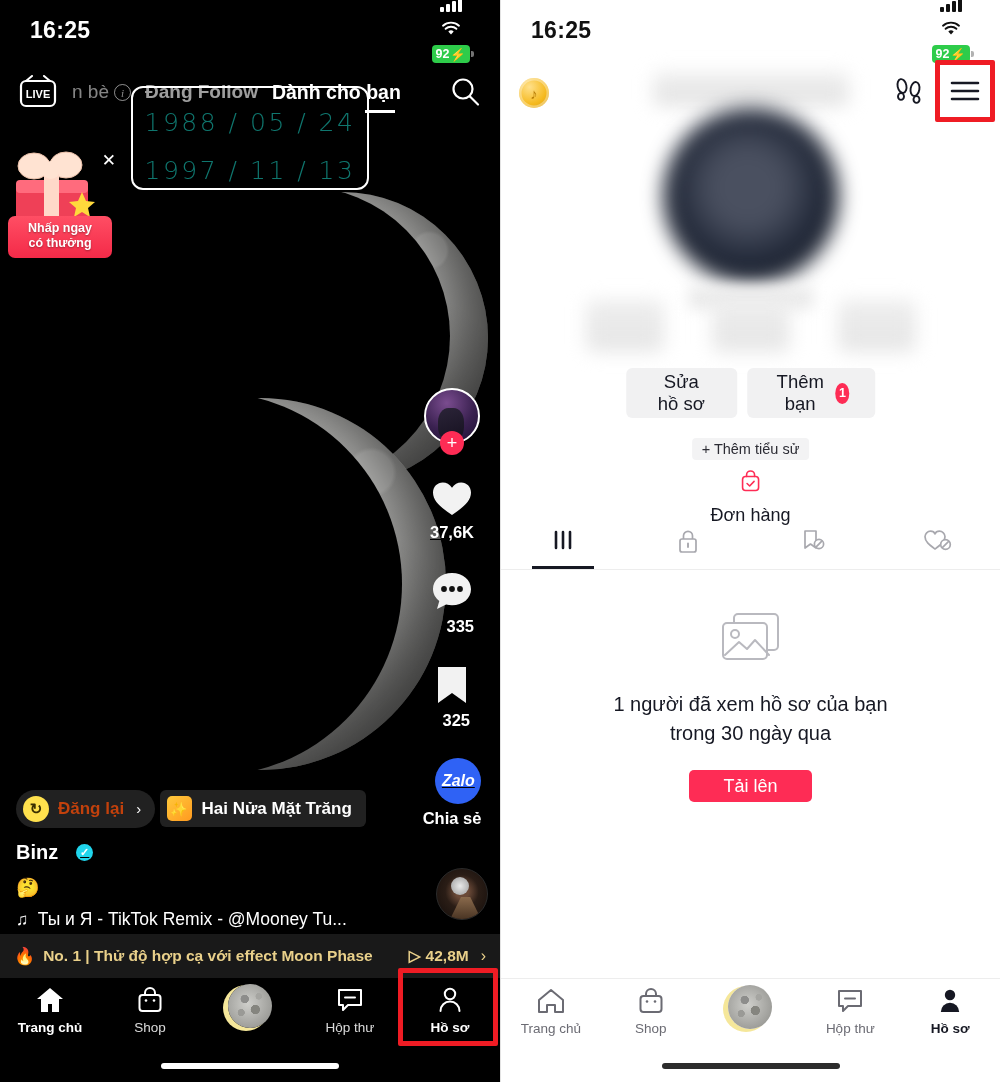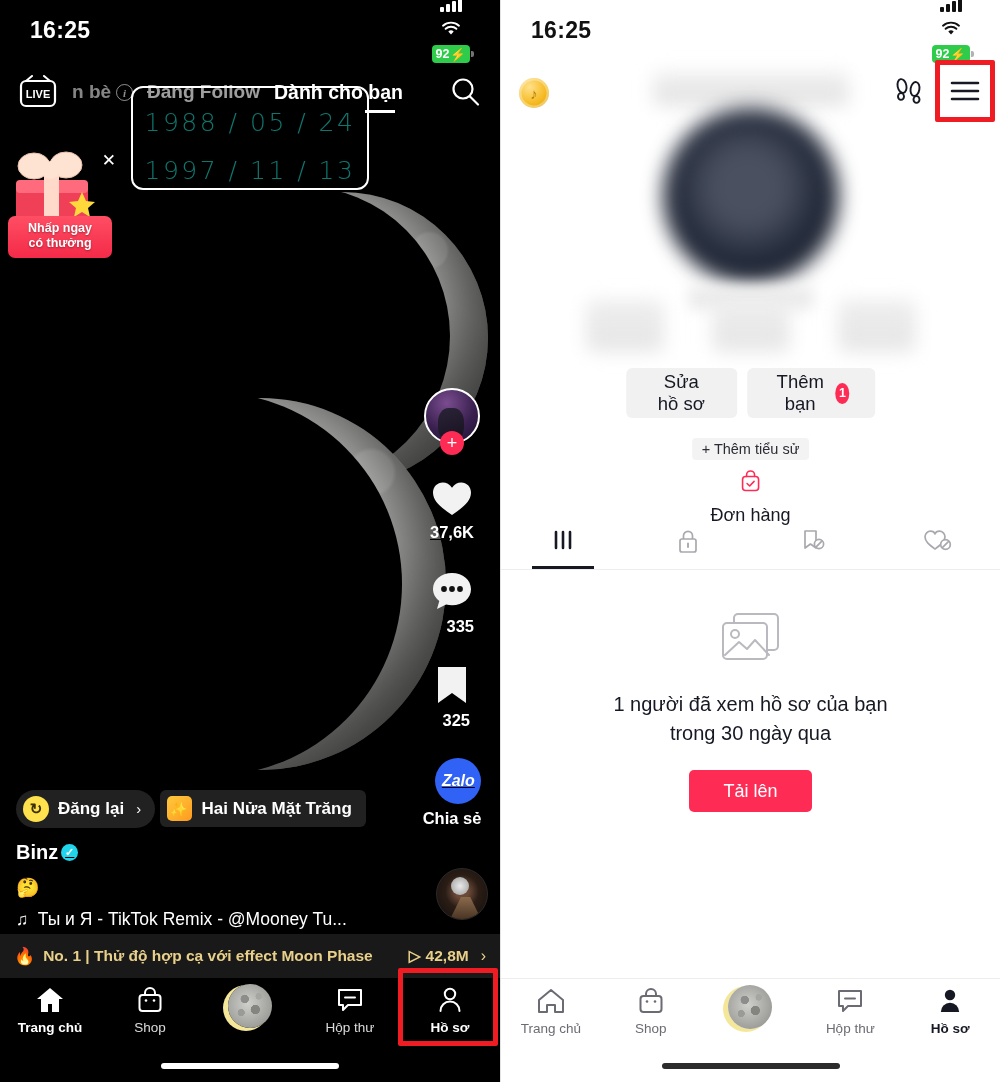--- a/index.html
+++ b/index.html
@@ -56,21 +56,21 @@
   
   .top-nav {
     position: absolute; top: 70px; left: 0; right: 0;
     height: 44px;
     display: flex; align-items: center;
     padding: 0 18px;
     gap: 14px;
   }
   .live-icon { width: 40px; height: 34px; flex: none; }
   .tab-dim {
-    color: rgba(255,255,255,.52); font-size: 19px; font-weight: 700;
+    color: rgba(255,255,255,.52); font-size: 19px; font-weight: 400;
     white-space: nowrap;
   }
   .tab-dim2 {
     color: rgba(255,255,255,.62); font-size: 19px; font-weight: 600;
     white-space: nowrap;
   }
   .tab-active {
     color:#fff; font-size: 19.5px; font-weight: 700; white-space: nowrap;
   }
   .info-circ {
@@ -222,38 +222,38 @@
     background: rgba(40,40,40,.82);
     border-radius: 20px; padding: 6px 14px 6px 7px;
     margin-bottom: 12px;
   }
   .chip-repost .ic {
     width: 26px; height: 26px; border-radius:50%;
     background:#ffe14d; color:#3a2f00;
     display:flex; align-items:center; justify-content:center;
     font-size: 15px; font-weight:700;
   }
-  .chip-repost .tx { color:#ffffff; font-size: 17px; font-weight:600; }
+  .chip-repost .tx { color:#c2410c; font-size: 17px; font-weight:600; }
   .chip-repost .ar { color:#fff; font-size: 15px; margin-left: 3px; }
 
   .chip-effect {
     display:inline-flex; align-items:center; gap: 10px;
     background: rgba(40,40,40,.82);
     border-radius: 6px; padding: 6px 14px 6px 7px;
     margin-bottom: 14px;
   }
   .chip-effect .ic {
     width: 25px; height: 25px; border-radius: 5px;
     background: linear-gradient(140deg,#ffc93c,#ff9a1f);
     display:flex; align-items:center; justify-content:center;
     font-size: 14px;
   }
   .chip-effect .tx { color:#fff; font-size: 17px; font-weight: 600; }
 
-  .author-row { display:flex; align-items:center; gap: 3px; margin-bottom: 12px; text-decoration: underline; }
+  .author-row { display:flex; align-items:center; gap: 18px; margin-bottom: 12px; text-decoration: underline; }
   .author-name { color:#fff; font-size: 20px; font-weight: 700; }
   .verified {
     width: 17px; height: 17px; border-radius: 50%;
     background:#20d5ec; color:#fff;
     display:flex; align-items:center; justify-content:center;
     font-size: 11px; font-weight: 700;
   }
   .caption-emoji { font-size: 19px; margin-bottom: 10px; display:block; }
   .music-row { display:flex; align-items:center; gap: 9px; }
   .music-row .note { color:#fff; font-size: 17px; }
@@ -410,21 +410,21 @@
     position:absolute; left:0; right:0; top: 610px;
     display:flex; flex-direction:column; align-items:center;
   }
   .pr-empty .img-ic { margin-bottom: 20px; }
   .pr-empty .line {
     font-size: 20px; color:#161823; line-height: 1.45; text-align:center;
   }
   .upload-btn {
     margin-top: 22px;
     background:#fe2c55; color:#fff; border:none;
-    border-radius: 5px; padding: 0 34px; height: 42px;
+    border-radius: 5px; padding: 0 34px; height: 32px;
     font-size: 18px; font-family:"Liberation Sans", sans-serif;
     display:flex; align-items:center; justify-content:center;
   }
 
   .phone-right .tabbar { background:#fff; border-top: 1px solid #ededed; }
   .phone-right .tab-label { color:#6b6b73; }
   .phone-right .tab-label.active { color:#161823; font-weight: 700; }
   .phone-right .home-indicator { background:#2c2c2c; }
 </style>
 </head>

